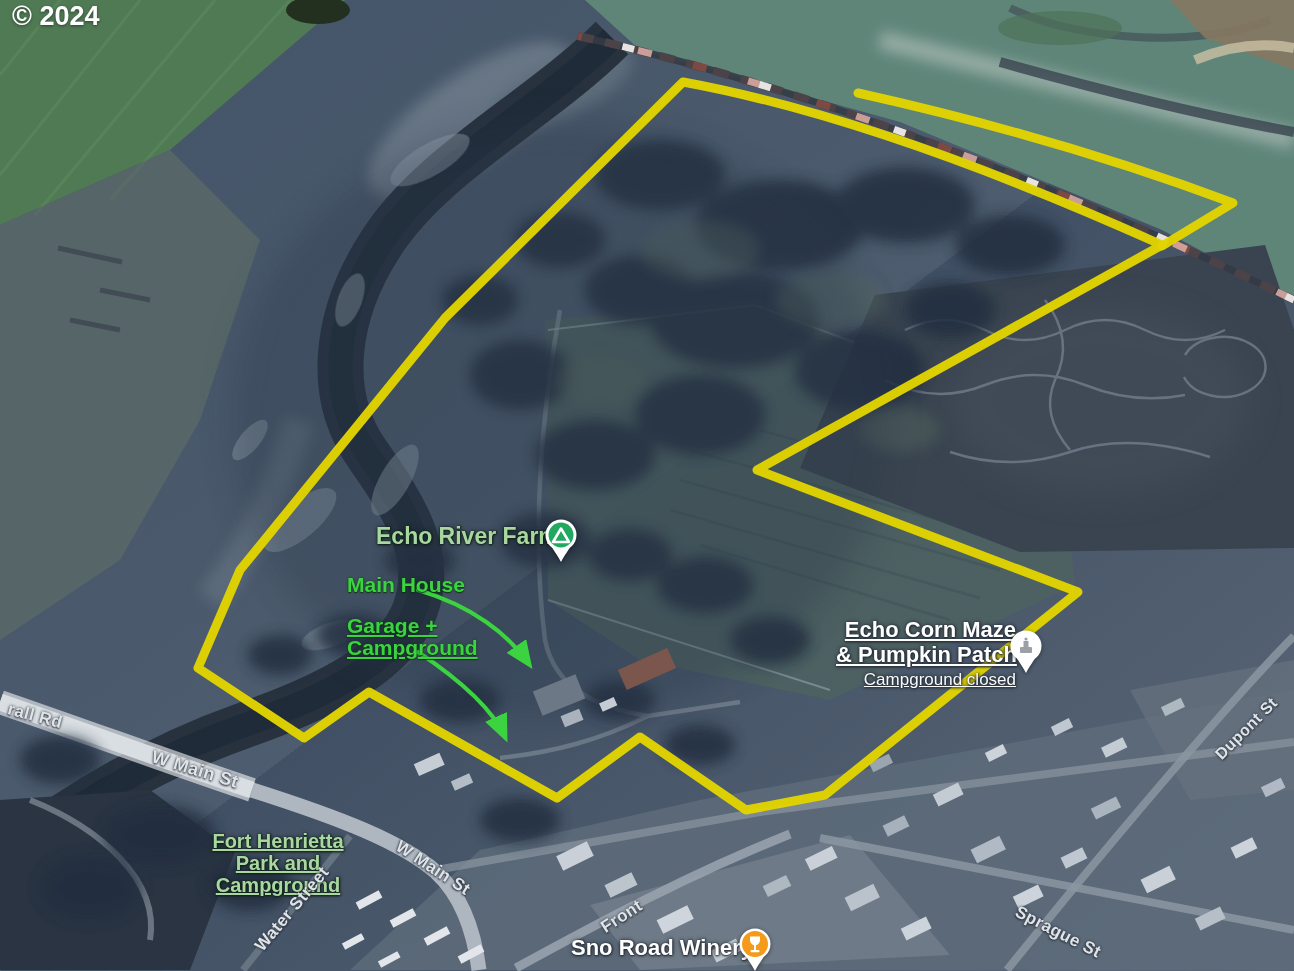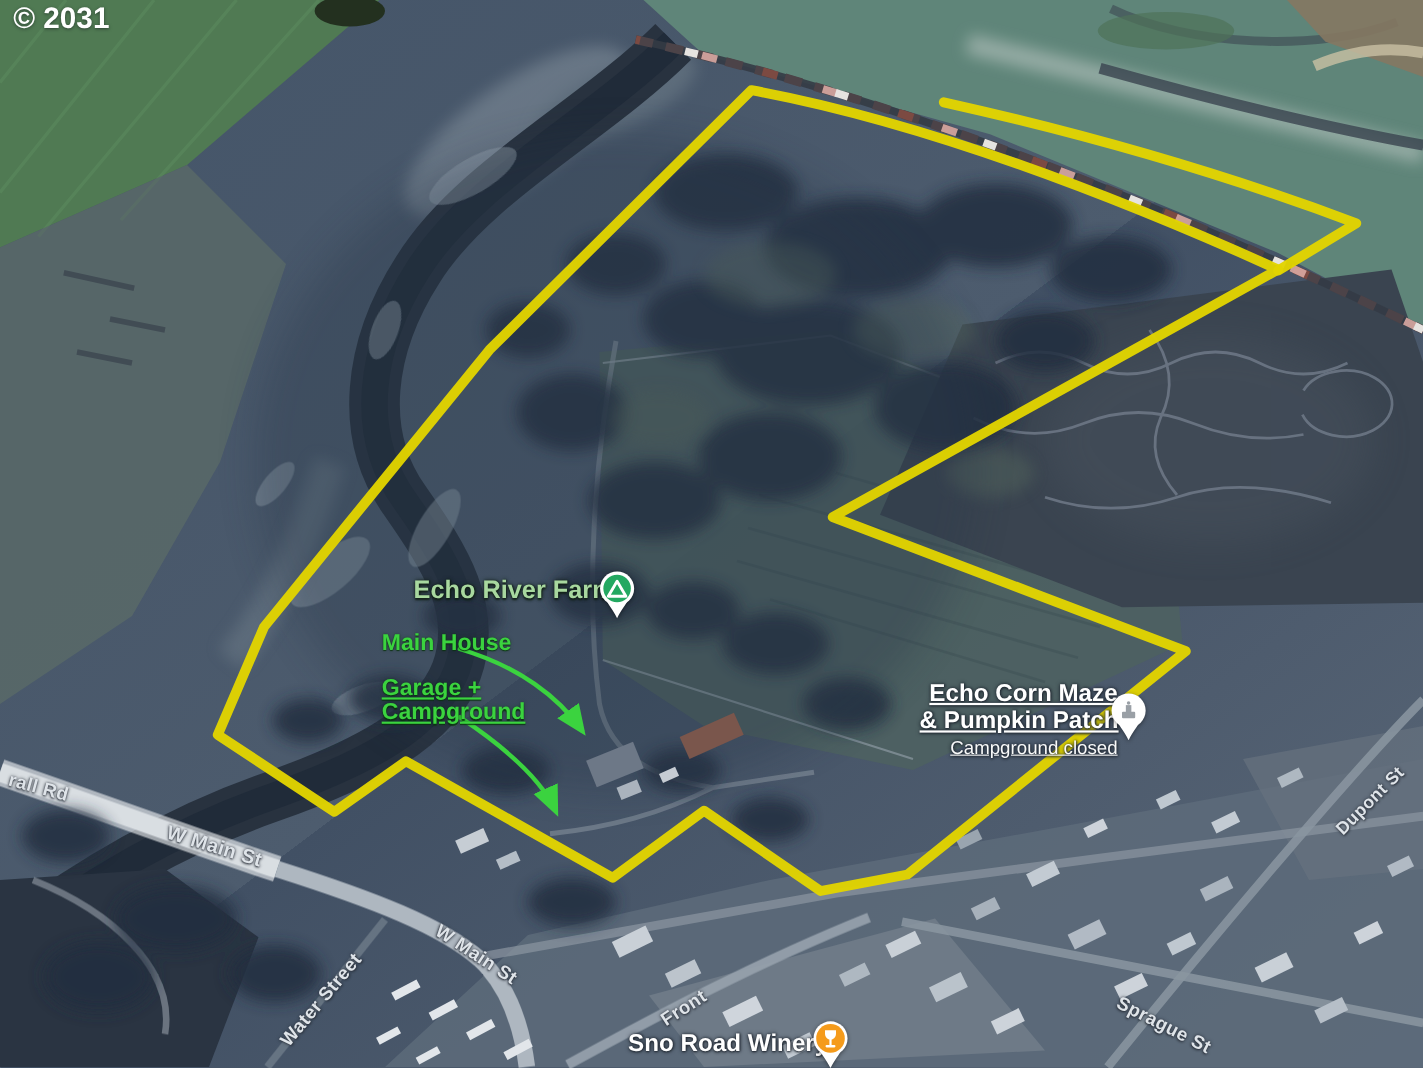--- a/index.html
+++ b/index.html
@@ -253,21 +253,21 @@
       <path class="boundary" d="M 683,82 Q 880,118 1162,245 L 757,470 L 1078,592 L 825,795 L 746,810 L 640,737 L 557,798 L 369,692 L 304,738 L 198,668 L 240,570 L 445,318 Z"></path>
       <path class="boundary" d="M 858,93 Q 1060,138 1233,203 L 1162,246"></path>
     </g>
 
     <g>
       <path class="arrow" d="M 418,590 C 472,606 508,634 529,664" marker-end="url(#ah)"></path>
       <path class="arrow" d="M 418,652 C 460,680 492,708 505,737" marker-end="url(#ah)"></path>
     </g>
   </svg>
 
-  <div class="label copyright">© 2031</div>
+  <div class="label copyright">© 2024</div>
 
   <div class="label place-green efr">Echo River Farms</div>
   <div class="pin efr-pin">
     <svg viewBox="0 0 36 44" width="36" height="44">
       <path d="M18,43 C14,35 10,31 8,26 L28,26 C26,31 22,35 18,43 Z" fill="#fff"></path>
       <circle cx="18" cy="16" r="15.5" fill="#fff"></circle>
       <circle class="pin-green-fill" cx="18" cy="16" r="12.5"></circle>
       <path d="M18,9.5 L26,23 L10,23 Z" fill="none" stroke="#fff" stroke-width="2.6" stroke-linejoin="round"></path>
     </svg>
   </div>
@@ -288,20 +288,25 @@
       <path d="M18,43 C14,35 10,31 8,26 L28,26 C26,31 22,35 18,43 Z" fill="#fff"></path>
       <circle cx="18" cy="16" r="15.5" fill="#fff"></circle>
       <g fill="#9aa0a6">
         <rect x="12" y="17" width="12" height="6" rx="1"></rect>
         <rect x="15.5" y="11" width="5" height="7"></rect>
         <circle cx="18" cy="9" r="1.6"></circle>
       </g>
     </svg>
   </div>
 
+  <div class="label place-green fort">
+    <span class="row">Fort Henrietta</span>
+    <span class="row">Park and</span>
+    <span class="row">Campground</span>
+  </div>
 
   <div class="label white-label winery">Sno Road Winery</div>
   <div class="pin winery-pin">
     <svg viewBox="0 0 36 44" width="36" height="44">
       <path d="M18,43 C14,35 10,31 8,26 L28,26 C26,31 22,35 18,43 Z" fill="#fff"></path>
       <circle cx="18" cy="16" r="15.5" fill="#fff"></circle>
       <circle class="pin-orange-fill" cx="18" cy="16" r="13"></circle>
       <g fill="#fff">
         <path d="M13,8.5 h10 v3.4 a5,5.4 0 0 1 -10,0 Z"></path>
         <rect x="17" y="16.5" width="2" height="5.5"></rect>

